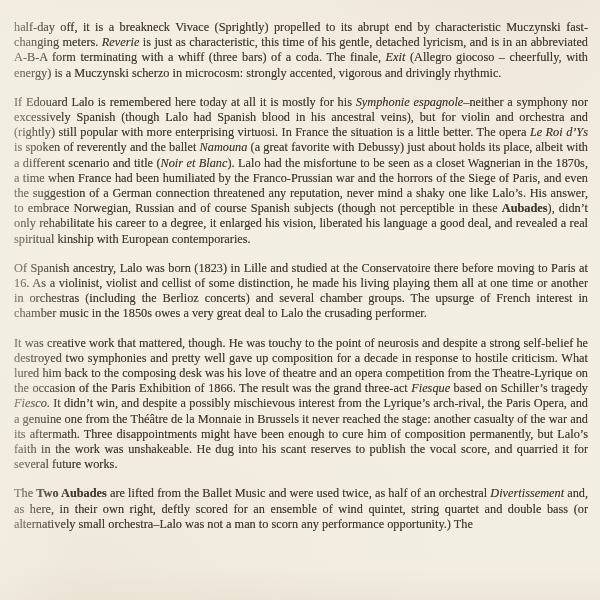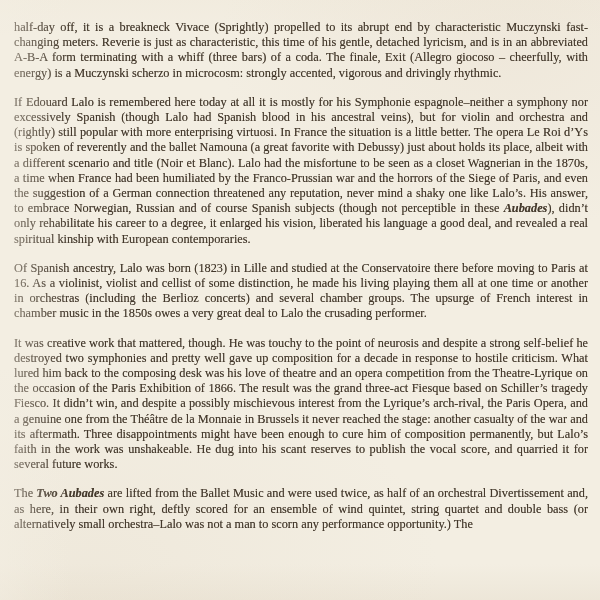--- a/index.html
+++ b/index.html
@@ -34,22 +34,22 @@
     top: 20px;
     color: #43382b;
     font-size: 12.3px;
     line-height: 15.2px;
     text-align: justify;
     text-shadow: 0 0 0.5px rgba(67,56,43,0.55);
   }
   .para {
     margin: 0 0 14px 0;
   }
-  .it  { }
-  .bit { font-style: italic; font-weight: bold; }
+  .it  { font-style: italic; }
+  .bit { font-weight: bold; }
   
   .fade-left {
     position: absolute;
     left: 0;
     top: 0;
     bottom: 0;
     width: 72px;
     pointer-events: none;
     background: linear-gradient(90deg, rgba(243,238,226,0.55) 0%, rgba(243,238,226,0.28) 40%, rgba(243,238,226,0) 100%);
   }

